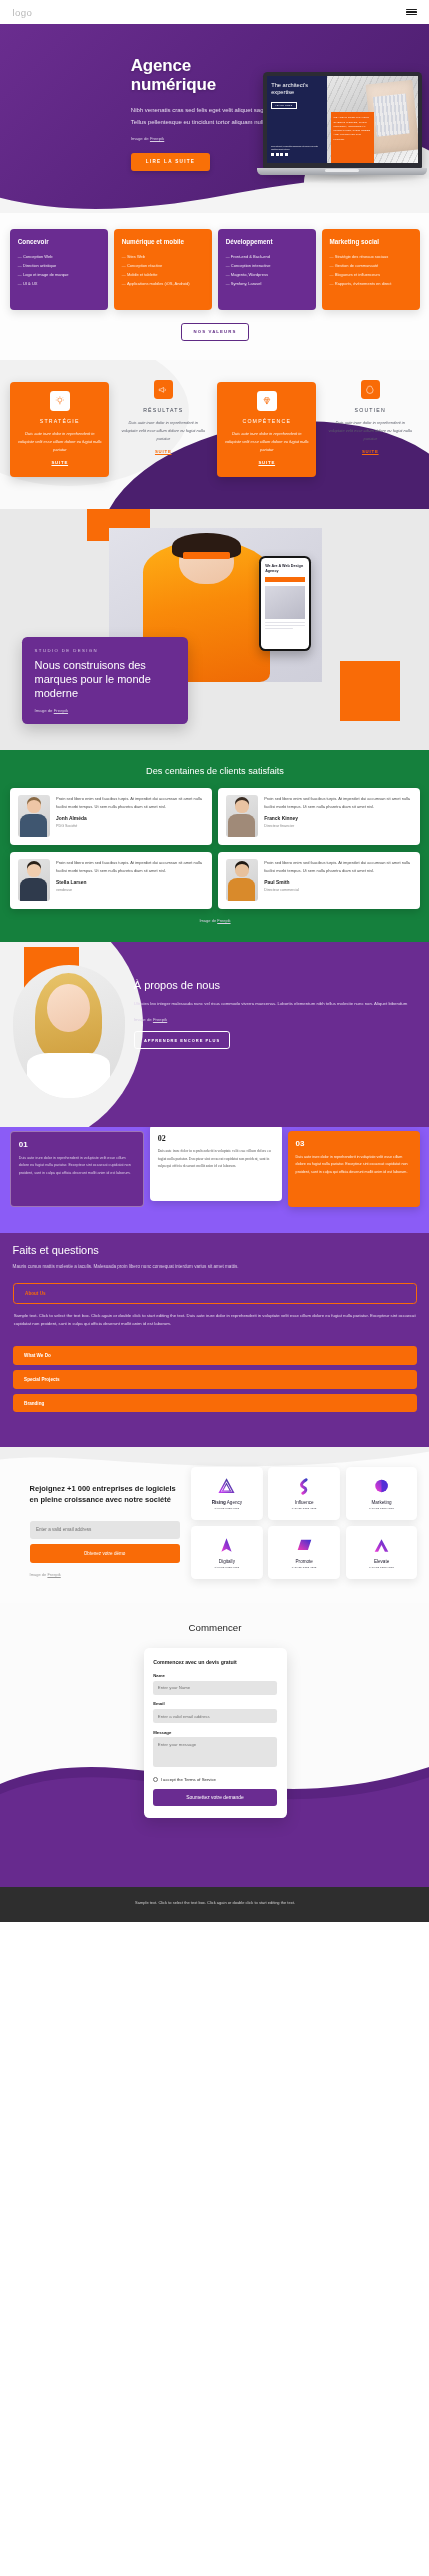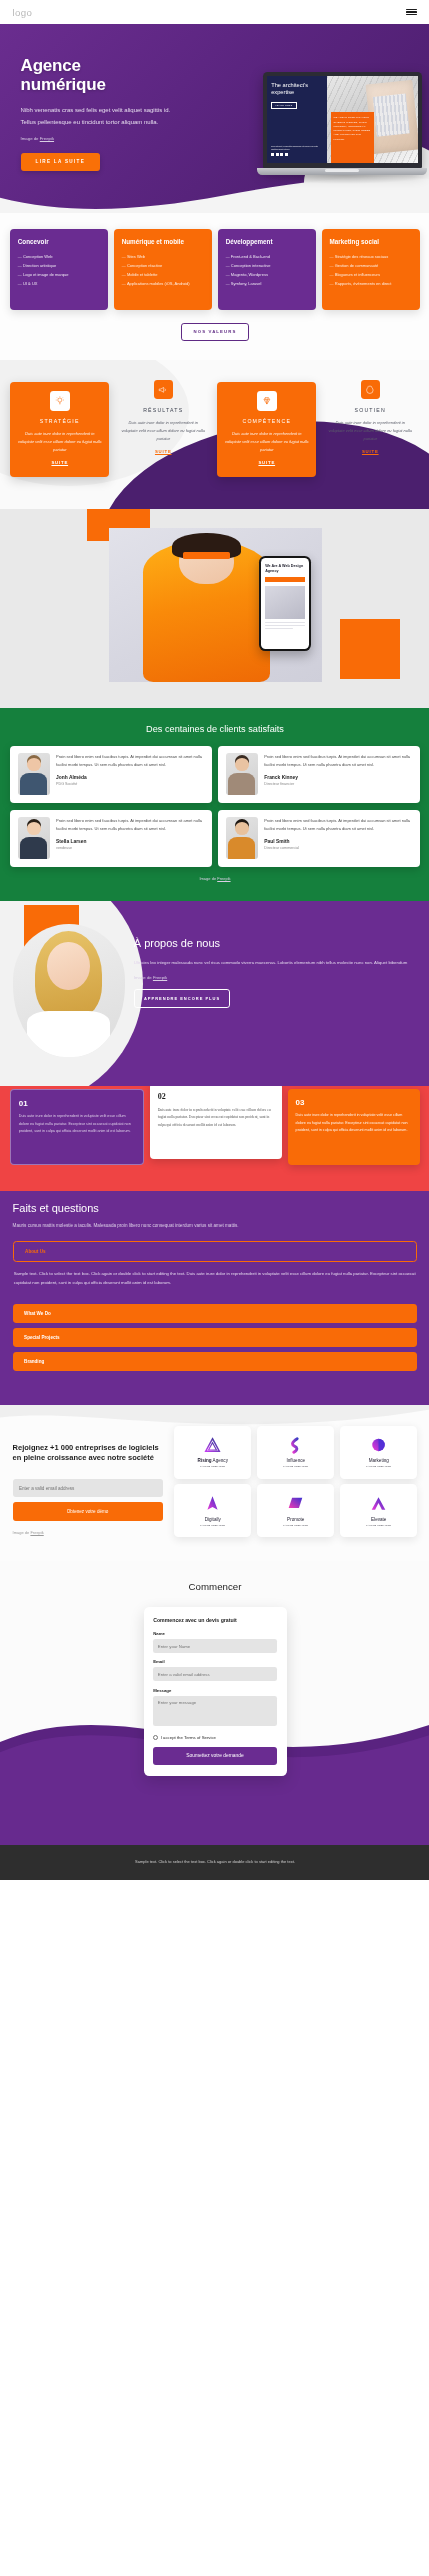--- a/index.html
+++ b/index.html
@@ -27,21 +27,21 @@
   .burger i { display: block; height: 1.1px; background: #1c1c1c; border-radius: 0.6px; }
 
   
   .hero {
     position: relative;
     background: linear-gradient(135deg, #6a2d8f 0%, #5b2580 45%, #4a1d6b 100%);
     padding: 31.5px 0 0 0;
     min-height: 189px;
     overflow: hidden;
   }
-  .hero-inner { display: flex; padding: 0 0 0 20.6px; position: relative; z-index: 3; }
+  .hero-inner { display: flex; padding: 0 0 0 20.6px; position: relative; z-index: 3; justify-content: center; }
   .hero-left { width: 189px; }
   .hero h1 {
     color: #fff; font-size: 17px; line-height: 1.12; font-weight: 700;
     letter-spacing: -0.2px; text-shadow: 0 1.1px 2.9px rgba(0,0,0,.22);
   }
   .hero p.lead {
     color: #e6dcee; font-size: 6px; line-height: 2.05; margin-top: 10.3px; max-width: 166px;
   }
   .freepik { color: #d9cfe4; font-size: 4.3px; margin-top: 8px; }
   .freepik u { text-decoration: underline; }
@@ -203,21 +203,21 @@
   .ap-face{position:absolute;left:31%;top:14%;width:38%;height:36%;
     background:linear-gradient(160deg,#fae0cb,#f0c7ab);border-radius:50%;}
   .ap-shirt{position:absolute;left:13%;bottom:0;width:74%;height:34%;background:#fff;border-radius:26% 26% 0 0;}
   .about-col{flex:1;padding-top:13.8px;}
   .about-col h2{color:#fff;font-size:11px;font-weight:400;line-height:1.25;}
   .about-col p{color:#e2d5ec;font-size:4.3px;line-height:1.95;margin-top:7.5px;}
   .btn-white-outline{display:inline-block;border:0.6px solid #fff;color:#fff;background:transparent;
     font-size:4px;letter-spacing:1px;font-weight:600;padding:5.7px 9.2px;border-radius:2.9px;margin-top:9.2px;cursor:pointer;}
 
   
-  .steps{background:#ef4444;padding:3.4px 10.3px 26px;}
+  .steps{background:#8b5cf6;padding:3.4px 10.3px 26px;}
   .steps-grid{display:flex;gap:6.3px;align-items:flex-start;}
   .step{flex:1;border-radius:4px;padding:8.6px 7.5px 10.3px;min-height:76px;}
   .step.p{background:#6a2c91;border:0.6px solid rgba(255,255,255,.35);}
   .step.w{background:#fff;box-shadow:0 2.9px 8px rgba(0,0,0,.16);margin-top:-5.7px;font-family:Liberation Serif, serif;}
   .step.o{background:#f96b07;box-shadow:0 2.9px 8px rgba(0,0,0,.16);}
   .step-num{font-size:8px;font-weight:700;margin-bottom:5.7px;}
   .step.p .step-num,.step.o .step-num{color:#fff;}
   .step.w .step-num{color:#1d1d1d;}
   .step p{font-size:3.7px;line-height:2.05;}
   .step.p p{color:#ddd0e8;}
@@ -232,21 +232,21 @@
   .acc-item{margin-bottom:5.2px;}
   .acc-head{border-radius:3.4px;padding:6.9px 11.5px;font-size:4.6px;font-weight:700;cursor:pointer;}
   .acc-head.open{background:transparent;border:0.6px solid #f96b07;color:#f96b07;}
   .acc-head.closed{background:#f96b07;color:#fff;}
   .acc-panel{color:#e4d8ed;font-size:4.3px;line-height:2;padding:8px 1.1px 11.5px;}
 
   
   .partners{position:relative;background:#fcfcfc;padding:20.6px 12.6px 24px;overflow:hidden;}
   .partners-wave{position:absolute;left:0;top:0;width:430px;height:34px;}
   .partners-row{position:relative;z-index:2;display:flex;gap:11.5px;align-items:flex-start;}
-  .partners-left{width:150px;padding-top:17px;}
+  .partners-left{width:150px;padding-top:17px;margin-left:17px;}
   .partners-left h3{font-size:7.5px;line-height:1.45;color:#1d1d1d;font-weight:700;}
   .p-input{width:100%;background:#e4e4e4;border:none;border-radius:2.9px;padding:6.3px 6.3px;
     font-size:4.6px;color:#8d8d8d;margin-top:15px;font-family:"Liberation Sans",sans-serif;}
   .p-btn{width:100%;background:#f96b07;color:#fff;border:none;border-radius:2.9px;padding:6.9px;
     font-size:4.6px;margin-top:5.2px;cursor:pointer;font-family:"Liberation Sans",sans-serif;}
   .partners-grid{flex:1;display:grid;grid-template-columns:repeat(3,1fr);gap:5.7px;}
   .p-card{background:#fff;border-radius:4.6px;height:53px;display:flex;flex-direction:column;
     align-items:center;justify-content:center;box-shadow:0 2.3px 8px rgba(0,0,0,.09);}
   .p-mark{height:17px;display:flex;align-items:center;justify-content:center;}
   .p-name{font-size:4.6px;color:#262335;margin-top:4.6px;}
@@ -441,20 +441,27 @@
           <div class="sp-phone-img"></div>
           <div class="sp-phone-txt">
               <i></i>
               <i></i>
               <i style="width:70%"></i>
             </div>
         </div>
       </div>
     </div>
     <div class="studio-orangesq"></div>
+    <div class="studio-card">
+      <div class="studio-kicker">STUDIO DE DESIGN</div>
+      <h2>Nous construisons des marques pour le monde moderne</h2>
+      <div class="freepik">
+        <span>Image de </span><u>Freepik</u>
+      </div>
+    </div>
   </section>
 
   <section class="testi">
     <h2>Des centaines de clients satisfaits</h2>
     <div class="testi-grid" id="testi-grid">
  <div class="testi-card">
    <div class="testi-avatar">
      <div class="ta-body" style="background:#3f5670"></div>
      <div class="ta-head" style="background:#eec6a6;box-shadow:0 -2.9px 0 #8a6a45"></div>
    </div>

